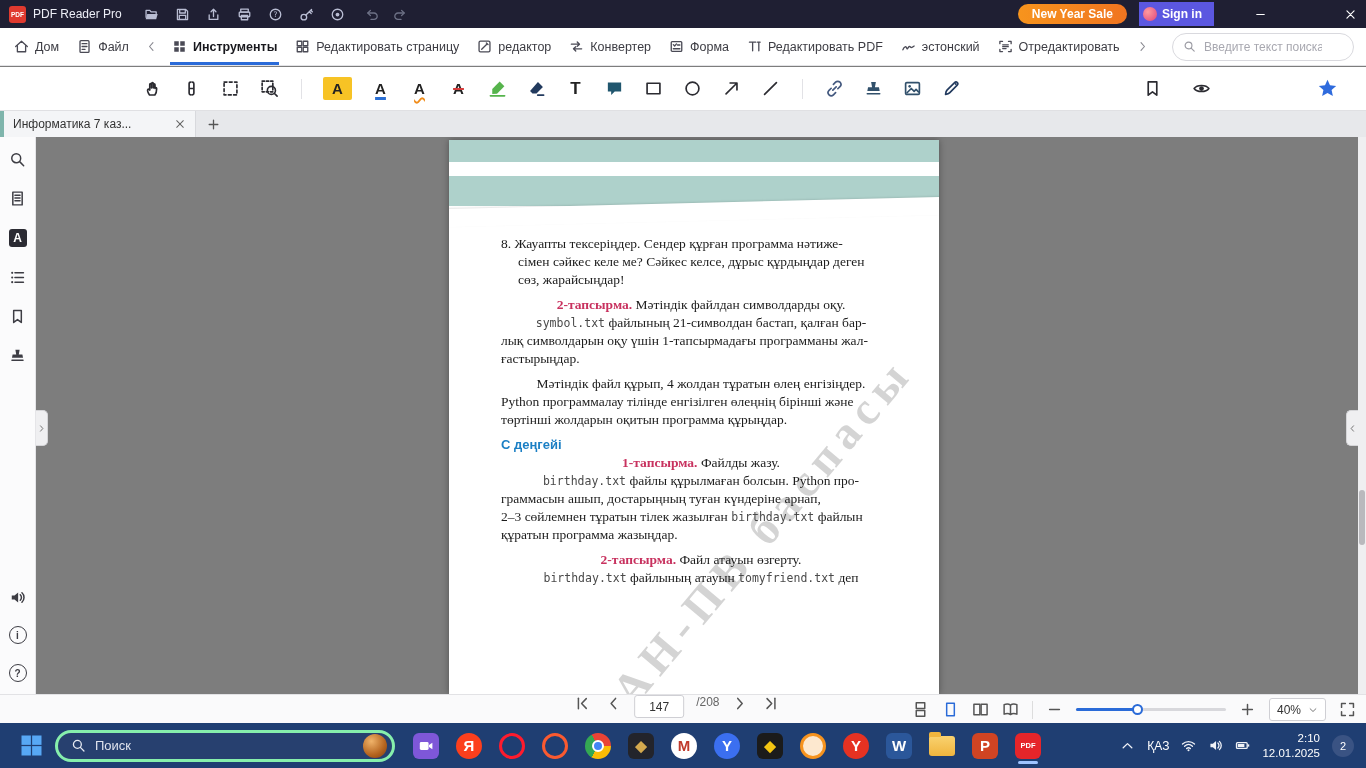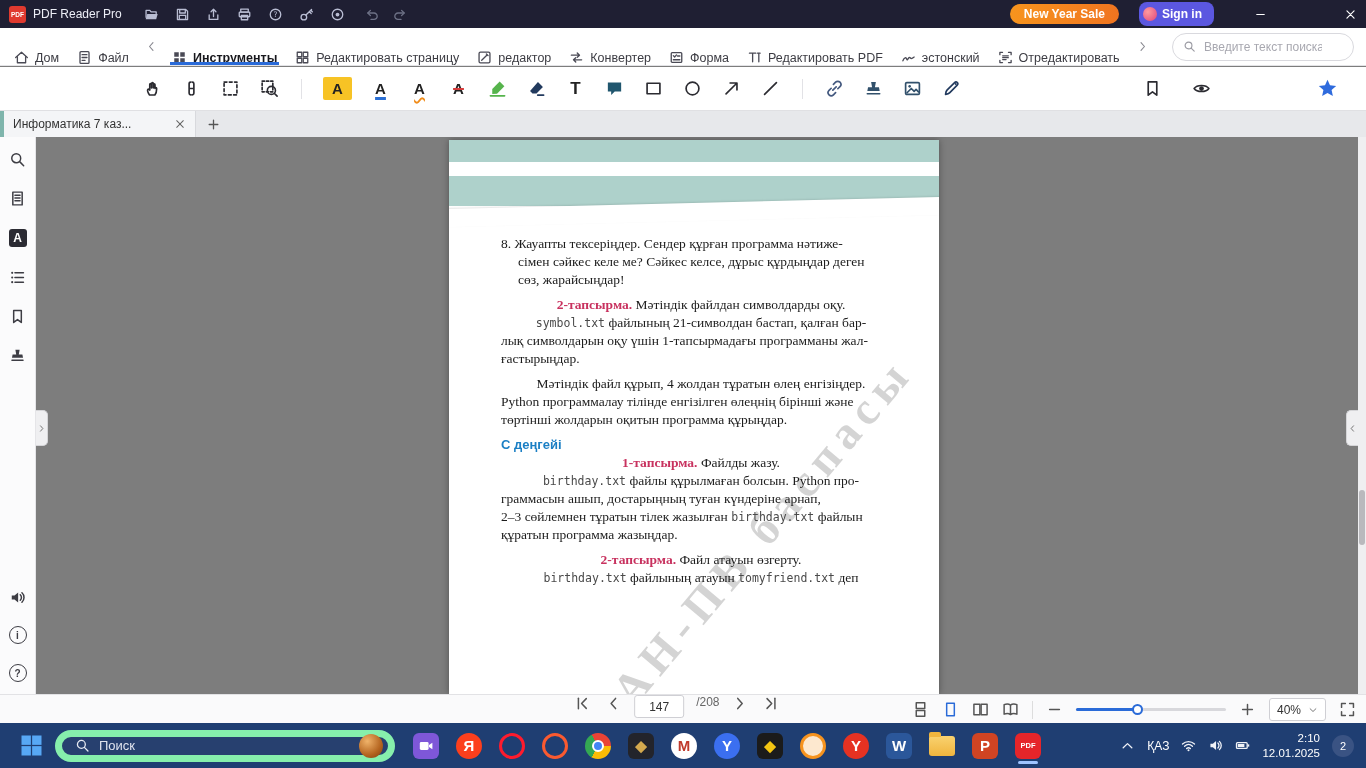--- a/index.html
+++ b/index.html
@@ -14,32 +14,32 @@
   .pdf-logo{width:17px;height:17px;background:#e03a2f;border-radius:3px;display:flex;align-items:center;
     justify-content:center;margin:0 7px 0 9px;font-size:6.5px;font-weight:bold;color:#fff;flex:0 0 auto;}
   .app-name{font-size:12px;color:#eceef6;margin-right:14px;white-space:nowrap;}
   #tb-icons,#tb-history{display:flex;align-items:center;}
   .tbar-ic{width:15px;height:15px;margin:0 8px;color:#b9bdd3;}
   #tb-history .tbar-ic{color:#6e7287;margin:0 6px;}
   #tb-history{margin-left:6px;}
   .tb-right{margin-left:auto;display:flex;align-items:center;}
   .sale-btn{height:20px;padding:0 14px;border-radius:10px;border:none;cursor:pointer;
     background:linear-gradient(90deg,var(--sale-orange,#f7941d),#f07420);color:#fff;font-size:12px;font-weight:bold;margin-right:12px;font-family:inherit;}
-  .signin-btn{height:24px;padding:0 12px 0 4px;border-radius:8px;border:none;cursor:pointer;
-    background:var(--signin-purple,#5b57e0);color:#fff;font-size:12px;font-weight:bold;display:flex;align-items:center;gap:5px;margin-right:30px;font-family:inherit;margin-left:8px;}
+  .signin-btn{height:24px;padding:0 12px 0 4px;border-radius:0;border:none;cursor:pointer;
+    background:var(--signin-purple,#5b57e0);color:#fff;font-size:12px;font-weight:bold;display:flex;align-items:center;gap:5px;margin-right:30px;font-family:inherit;}
   .signin-dot{width:14px;height:14px;border-radius:50%;background:radial-gradient(circle at 35% 35%,#ff9a9e,#e0457b);}
   .win-ctl{width:32px;height:28px;display:flex;align-items:center;justify-content:center;color:#fff;}
   .win-ctl span{width:13px;height:13px;}
   .win-min{margin-right:58px;}
 
   
   #menubar{position:absolute;top:28px;left:0;right:0;height:38px;background:#fff;border-bottom:1px solid #e3e3e6;
     display:flex;align-items:center;padding:0 12px;box-sizing:border-box;}
   #menu-items{display:flex;align-items:center;height:100%;}
-  .menu-item{display:flex;align-items:flex-end;gap:6px;font-size:12.5px;color:#3c3c43;height:100%;
+  .menu-item{display:flex;align-items:center;gap:6px;font-size:12.5px;color:#3c3c43;height:100%;
     padding:0 2px;position:relative;margin-right:14px;white-space:nowrap;cursor:default;}
   .menu-item .ic{width:15px;height:15px;color:#4a4a55;flex:0 0 auto;}
   .menu-item.active{color:#18181d;font-weight:bold;}
   .menu-item.active::after{content:"";position:absolute;left:0;right:0;bottom:0;height:3px;background:var(--accent,#2a6bd8);}
   .menu-chev{width:13px;height:13px;color:#8a8a92;margin-right:12px;flex:0 0 auto;}
   .menu-search{margin-left:auto;display:flex;align-items:center;gap:6px;border:1px solid #d9d9de;border-radius:14px;
     height:26px;padding:0 10px;width:160px;color:#9a9aa2;flex:0 0 auto;}
   .menu-search .ic{width:13px;height:13px;}
   .menu-search input{border:none;outline:none;font-size:12px;color:#555;width:118px;background:transparent;font-family:inherit;}
   .menu-search input::placeholder{color:#a8a8b0;}
@@ -125,21 +125,21 @@
   .slider .knob{position:absolute;left:56px;top:-4.5px;width:11px;height:11px;border-radius:50%;background:#fff;
     border:2px solid var(--accent,#2a6bd8);box-sizing:border-box;}
   .zoom-box{height:21px;border:1px solid #cfcfd4;border-radius:3px;background:#fff;display:flex;align-items:center;
     font-size:12px;color:#333;padding:0 7px;gap:7px;cursor:pointer;}
   .zb-caret{width:10px;height:10px;color:#666;}
 
   
   #taskbar{position:absolute;top:723px;left:0;right:0;height:45px;background:var(--taskbar-bg,#1f3e72);
     display:flex;align-items:center;padding:0 8px;box-sizing:border-box;color:#fff;}
   .start{width:25px;height:25px;color:#57a8f5;margin:0 11px;cursor:pointer;flex:0 0 auto;}
-  .tb-search{height:32px;flex:0 0 340px;background:#27406f;border:7px solid #86efac;border-radius:16px;
+  .tb-search{height:32px;flex:0 0 340px;background:#27406f;border:3px solid #86efac;border-radius:16px;
     display:flex;align-items:center;padding:0 5px 0 13px;gap:9px;margin-right:16px;cursor:pointer;box-sizing:border-box;}
   .ts-ic{width:15px;height:15px;color:#e6e9f2;flex:0 0 auto;}
   .ts-lbl{font-size:13px;color:#dfe3ee;flex:1;}
   .search-orb{width:24px;height:24px;border-radius:50%;flex:0 0 auto;
     background:radial-gradient(circle at 35% 30%,#f0b36a,#b4641f 60%,#7a3c12);}
   #tb-apps{display:flex;align-items:center;gap:13px;}
   .tb-app{width:30px;height:40px;display:flex;align-items:center;justify-content:center;position:relative;
     background:transparent;border:none;cursor:pointer;padding:0;}
   .tb-app.active::after{content:"";position:absolute;bottom:2px;left:5px;right:5px;height:2.5px;background:#9fc3ff;border-radius:2px;}
   .ic28{width:26px;height:26px;box-sizing:border-box;}

